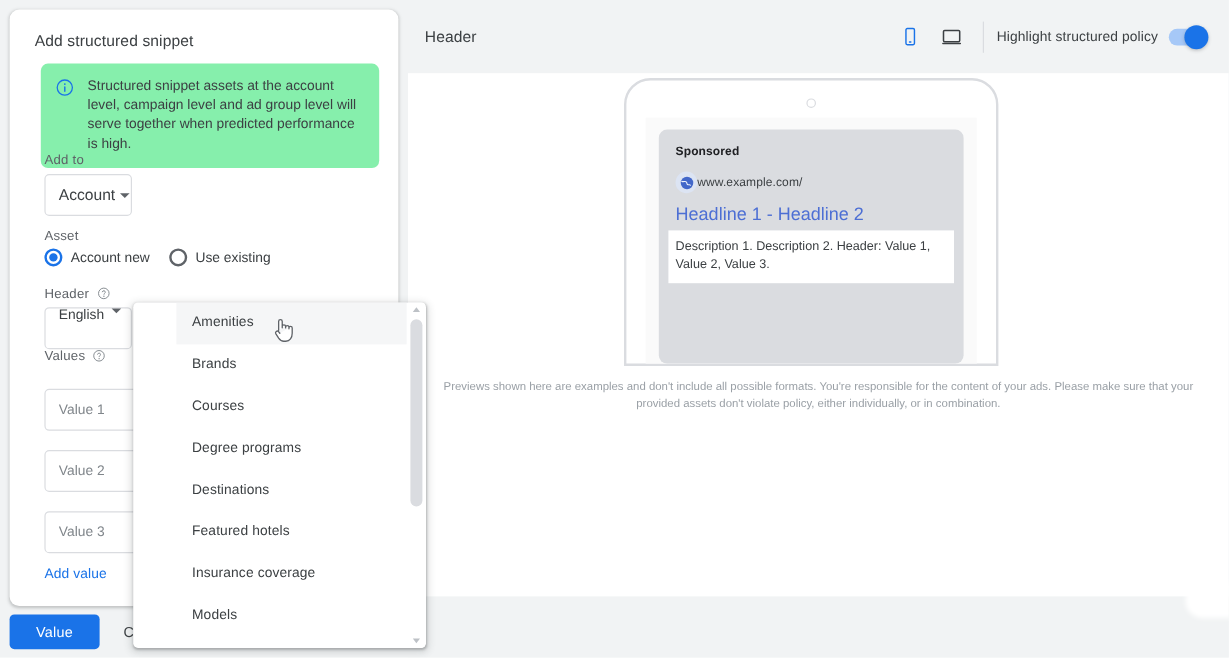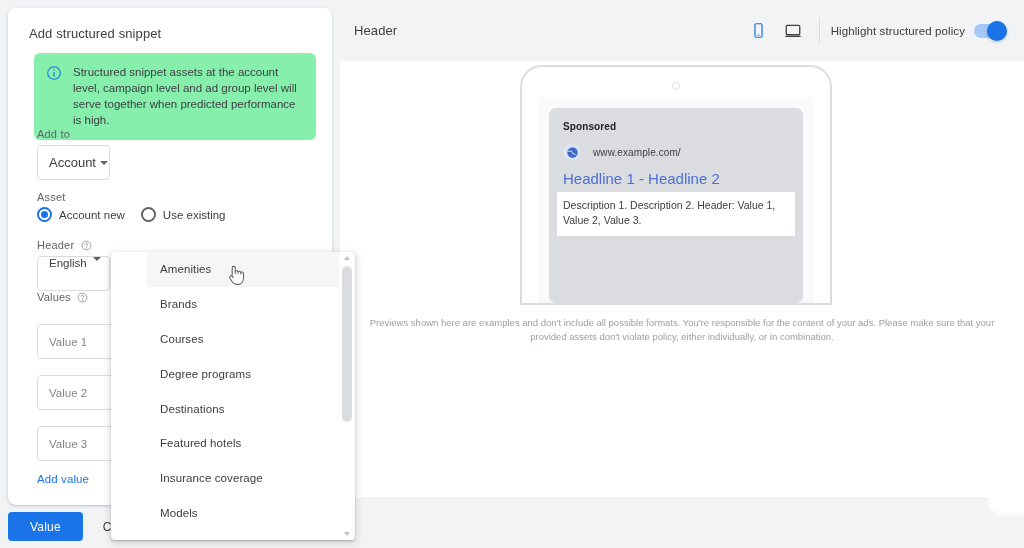--- a/index.html
+++ b/index.html
@@ -361,21 +361,20 @@
   }
   #sponsored-label {
     font-size: 10px;
     font-weight: 700;
     color: #202124;
     letter-spacing: .1px;
   }
   #ad-url-row {
     display: flex;
     align-items: center;
-    gap: 12px;
     margin-top: 11px;
     text-align: right;
   }
   #favicon {
     width: 18px; height: 18px;
     border-radius: 50%;
     background: #dce4f3;
     display: flex;
     align-items: center;
     justify-content: center;

